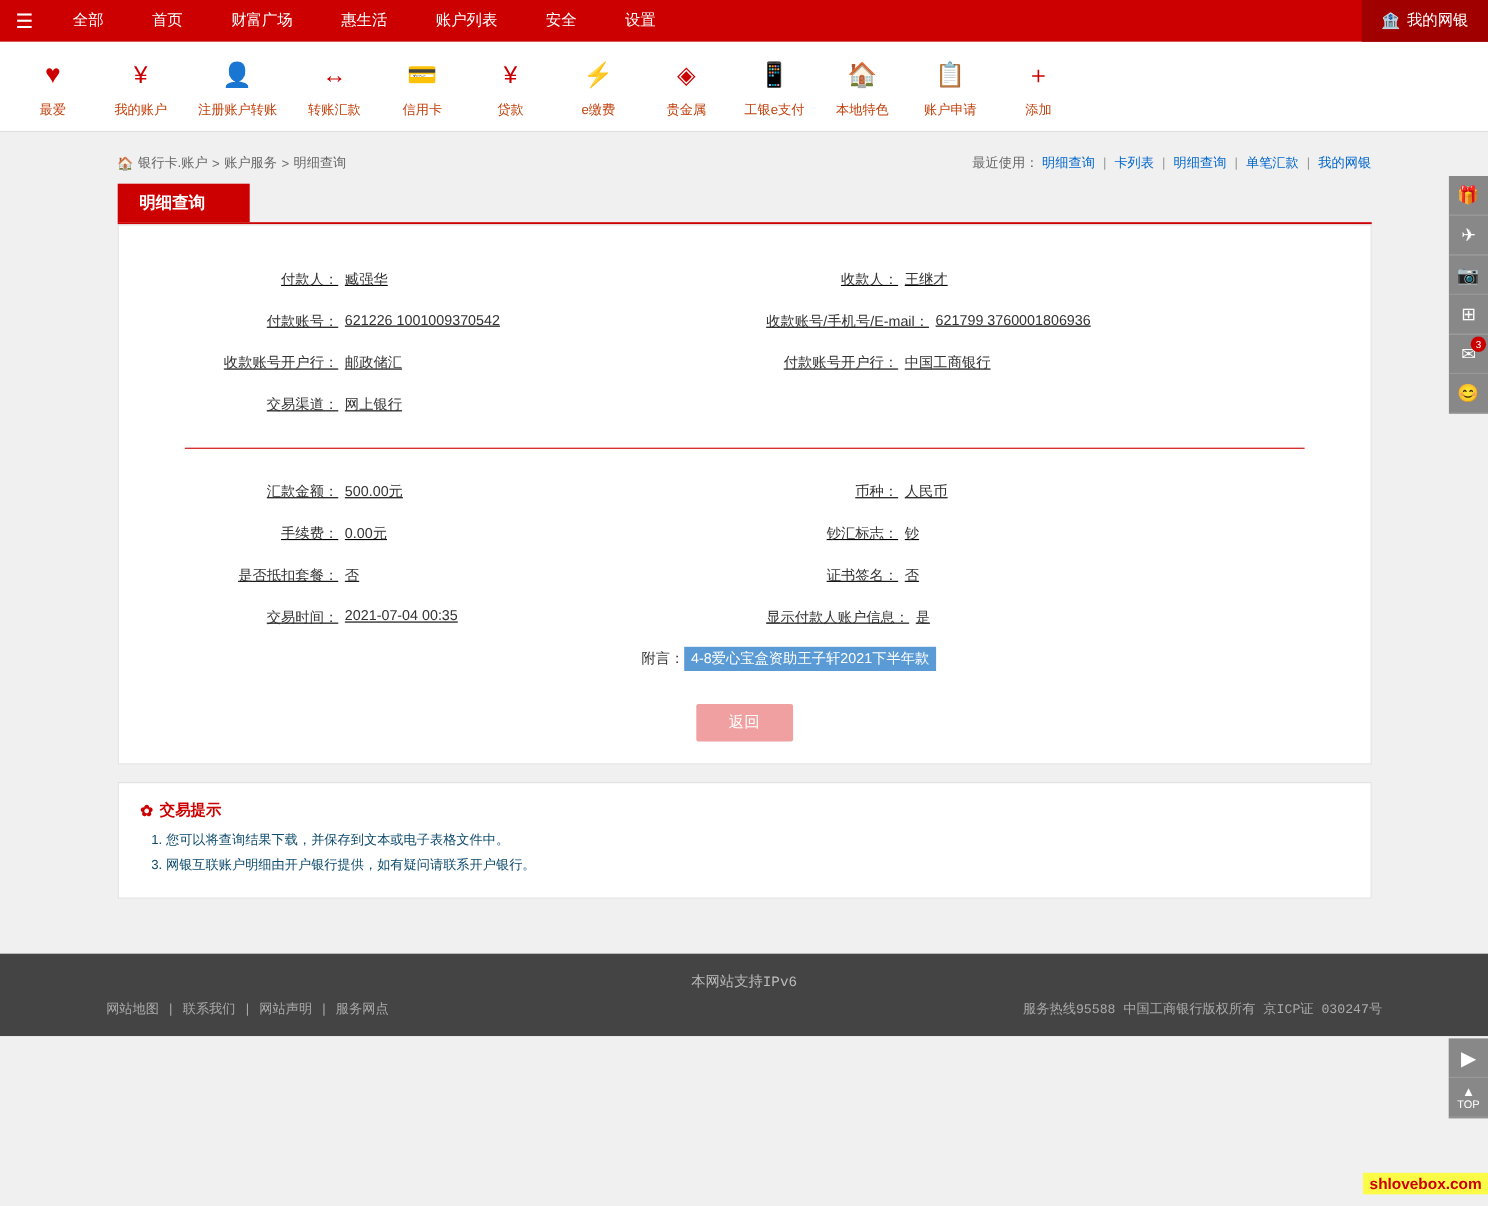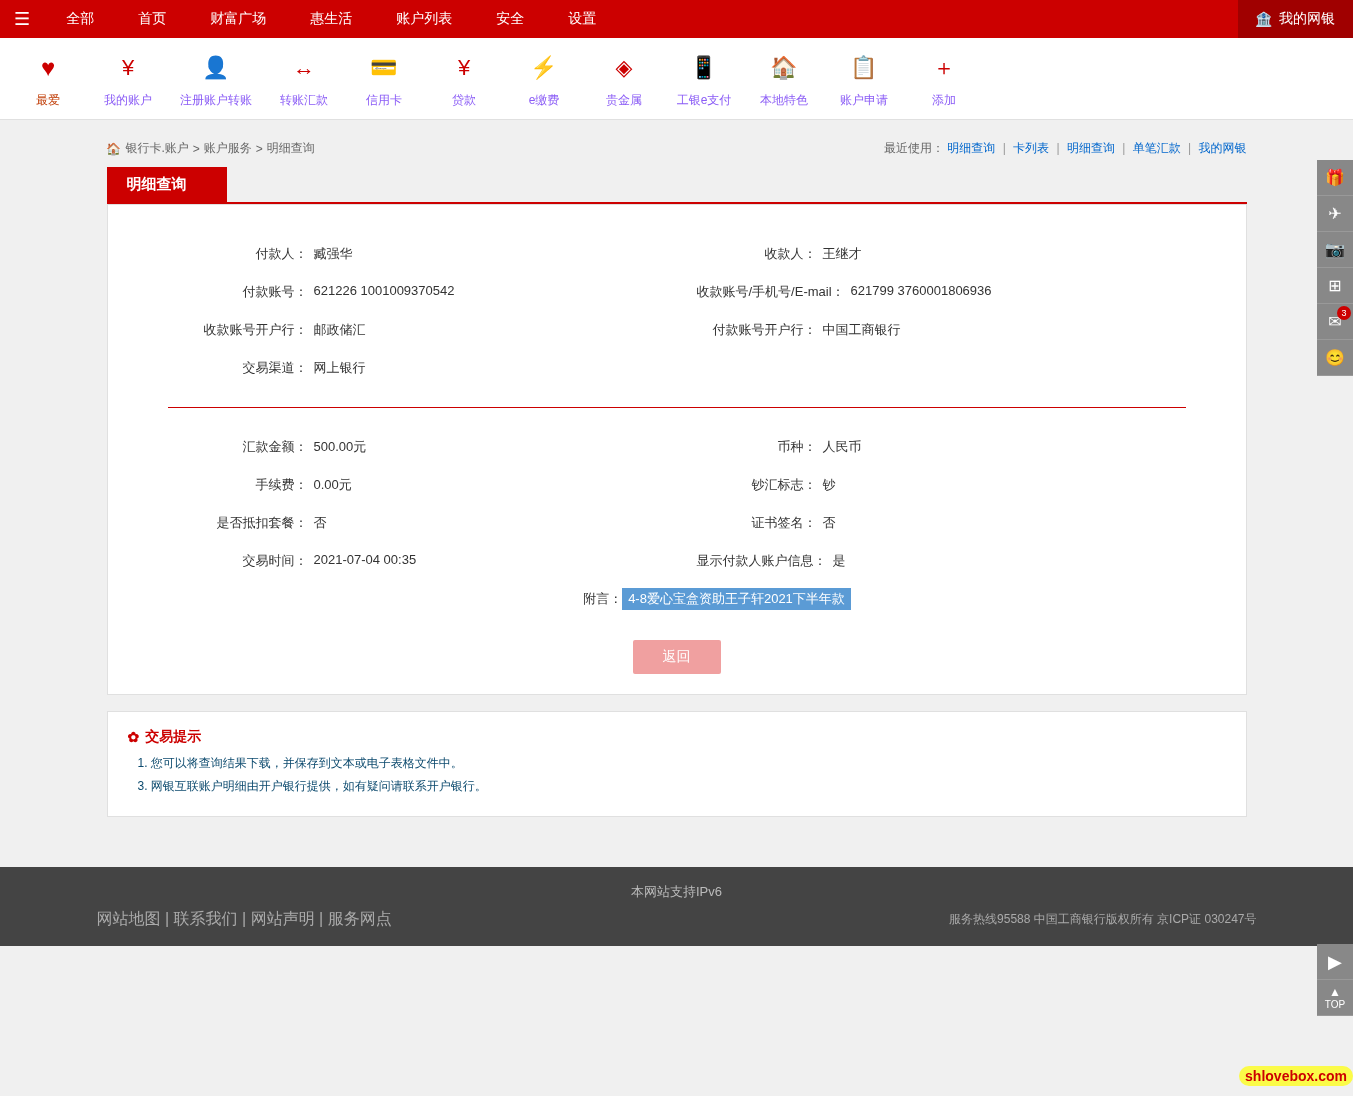--- a/index.html
+++ b/index.html
@@ -56,21 +56,21 @@
     .quick-icon .icon-circle {
       width: 40px;
       height: 40px;
       display: flex;
       align-items: center;
       justify-content: center;
       font-size: 20px;
     }
     .quick-icon .icon-label {
       font-size: 12px;
-      color: #8b5cf6;
+      color: #c2410c;
       margin-top: 4px;
       text-align: center;
     }
     .quick-icon.favorite .icon-label { color: #c2410c; }
     .quick-icon .icon-svg { color: #cc0000; font-size: 24px; }
 
     
     .main-content {
       max-width: 1160px;
       margin: 0 auto;
@@ -122,20 +122,21 @@
       background: white;
       border: 1px solid #e0e0e0;
       padding: 30px 20px 20px 20px;
     }
 
     .info-grid {
       display: grid;
       grid-template-columns: 1fr 1fr;
       gap: 20px 40px;
       padding: 10px 60px;
+      text-decoration: underline;
     }
     .info-row {
       display: flex;
       align-items: flex-start;
     }
     .info-label {
       color: #333;
       white-space: nowrap;
       min-width: 120px;
       text-align: right;
@@ -198,28 +199,29 @@
       line-height: 1.6;
     }
 
     
     .footer {
       background: #444;
       color: #ccc;
       padding: 16px;
       text-align: center;
       margin-top: 30px;
+      font-family: Liberation Mono, monospace;
     }
     .footer .ipv6 {
       font-size: 13px;
       margin-bottom: 8px;
       color: #bbb;
     }
     .footer .footer-links {
-      font-size: 16px;
+      font-size: 12px;
       color: #aaa;
     }
     .footer .footer-links a { color: #aaa; text-decoration: none; }
     .footer .footer-right {
       float: right;
       font-size: 12px;
       color: #aaa;
     }
     .footer-bottom {
       display: flex;
@@ -293,21 +295,20 @@
     .watermark {
       position: fixed;
       bottom: 10px;
       right: 0;
       font-size: 14px;
       color: #cc0000;
       font-weight: bold;
       z-index: 200;
       background: rgba(255,255,0,0.7);
       padding: 2px 6px;
-      border-radius: 10px;
     }
 
     .center-row {
       display: flex;
       justify-content: center;
       align-items: center;
       margin-top: 20px;
     }
 
     .attachment-row {

